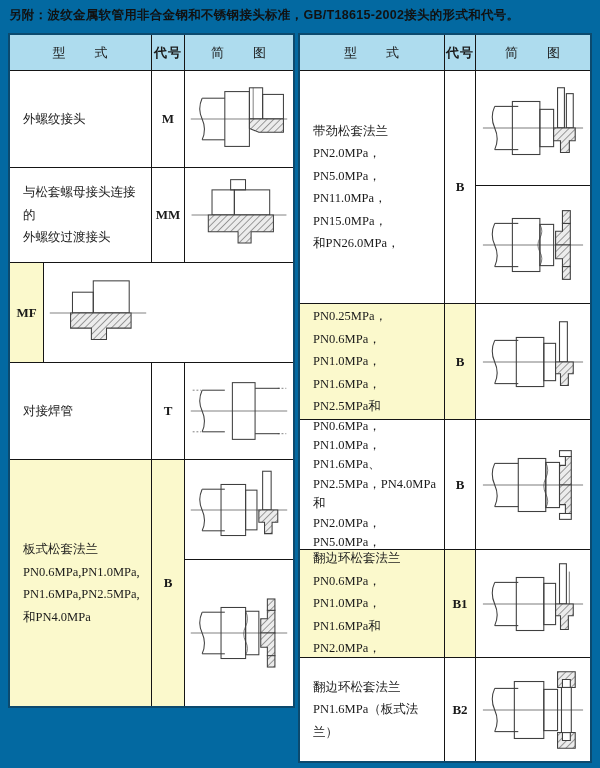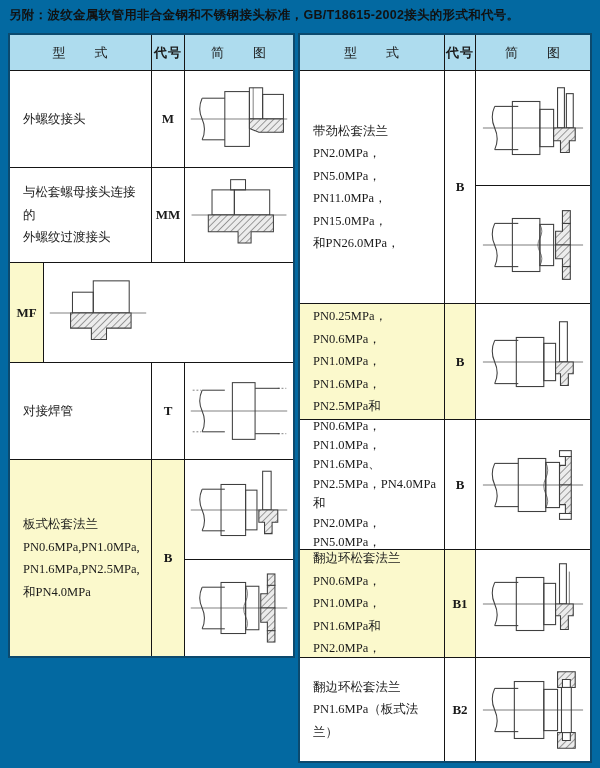--- a/index.html
+++ b/index.html
@@ -127,21 +127,21 @@
             <line class="thin" x1="6" y1="65" x2="15" y2="65" stroke-dasharray="2 2"></line>
             <rect x="48" y="13" width="24" height="60"></rect>
             <line x1="72" y1="19" x2="98" y2="19"></line>
               <line x1="72" y1="67" x2="98" y2="67"></line>
             <line class="thin" x1="96" y1="19" x2="105" y2="19" stroke-dasharray="2 2"></line>
             <line class="thin" x1="96" y1="67" x2="105" y2="67" stroke-dasharray="2 2"></line>
           </svg>
         </div>
       </div>
 
-      <div class="row" style="height:197px">
+      <div class="row" style="height:247px">
         <div class="cell c-type hl">
             <div class="ttext">板式松套法兰
 PN0.6MPa,PN1.0MPa,
 PN1.6MPa,PN2.5MPa,
 和PN4.0MPa</div>
           </div>
         <div class="cell c-code hl">B</div>
         <div class="cell c-diag" style="justify-content:stretch">
           <div class="sub" style="height:99px">
             <svg class="dg" width="104" height="86" viewBox="0 0 110 86">

